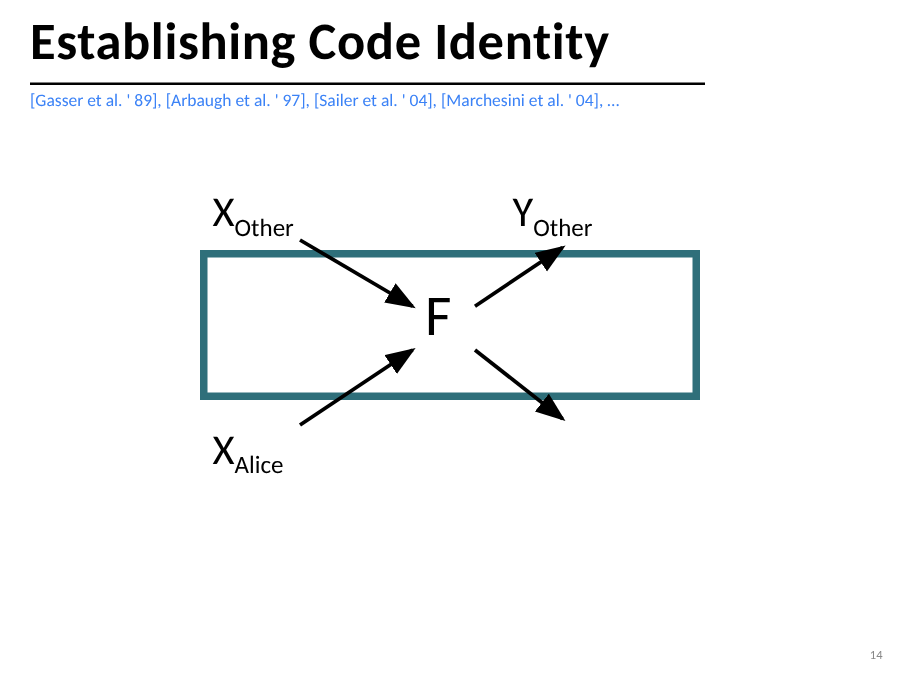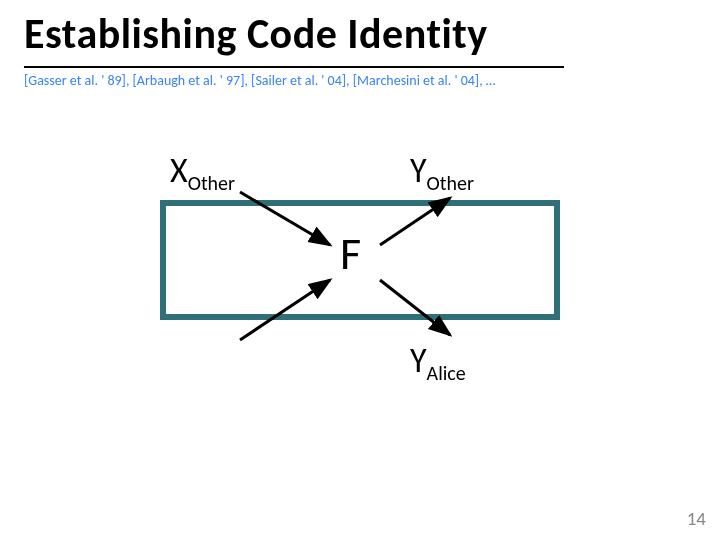--- a/index.html
+++ b/index.html
@@ -70,21 +70,21 @@
     position: absolute;
     left: 0;
     top: 0;
     width: 460px;
     height: 260px;
   }
   .pagenum {
     position: absolute;
     right: 14px;
     bottom: 10px;
-    font-size: 19px;
+    font-size: 10px;
     color: #888;
   }
 </style>
 </head>
 <body>
 
 <div class="title">Establishing Code Identity</div>
 <div class="underline"></div>
 <div class="citations">[Gasser et al. ' 89], [Arbaugh et al. ' 97], [Sailer et al. ' 04], [Marchesini et al. ' 04], …</div>
 
@@ -110,20 +110,20 @@
 
     <line x1="110" y1="42" x2="200" y2="95" stroke="#000" stroke-width="3" marker-end="url(#ah)"></line>
 
     <line x1="110" y1="190" x2="200" y2="130" stroke="#000" stroke-width="3" marker-end="url(#ah)"></line>
 
     <line x1="250" y1="95" x2="320" y2="48" stroke="#000" stroke-width="3" marker-end="url(#ah)"></line>
 
     <line x1="250" y1="130" x2="320" y2="185" stroke="#000" stroke-width="3" marker-end="url(#ah)"></line>
   </svg>
 
+  <div class="var" style="left:40px; top:190px;">
+    <span>X</span><sub>Alice</sub>
+  </div>
 
-  <div class="var" style="left:280px; top:190px;">
-    <span>Y</span><sub>Alice</sub>
-  </div>
 
 </div>
 
 <div class="pagenum">14</div>
 
 </body></html>

